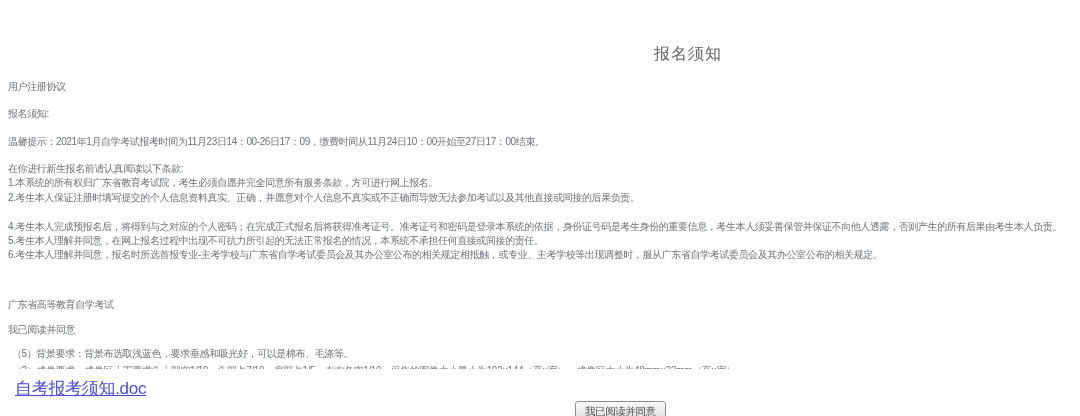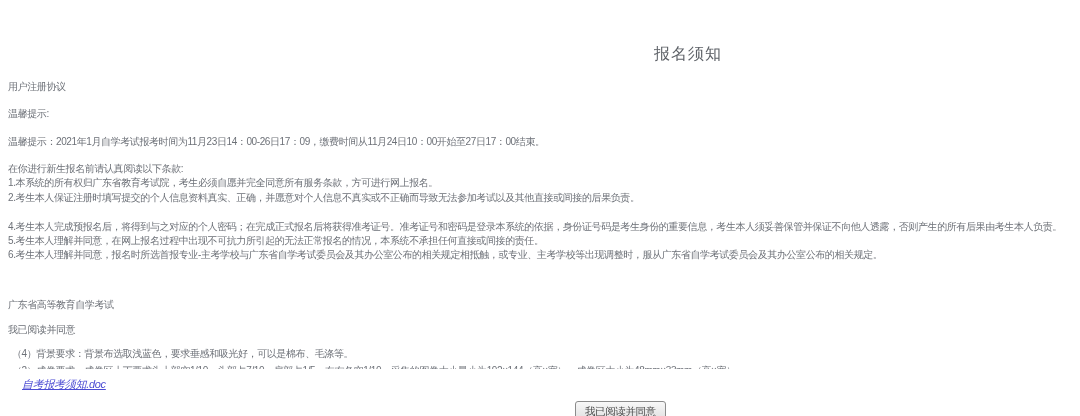--- a/index.html
+++ b/index.html
@@ -28,26 +28,25 @@
     color: #6d7178;
     font-size: 10px;
   }
   .line {
     position: absolute; left: 8px; right: 0;
     white-space: nowrap; overflow: hidden;
     line-height: 12px;
     letter-spacing: -0.4px;
   }
   .doc-link {
-    position: absolute; top: 353px; left: 22px;
-    font-size: 11px; color: #4b4bd3;
+    position: absolute; top: 353px; left: 15px;
+    font-size: 17px; color: #4b4bd3;
     text-decoration: underline;
     white-space: nowrap; cursor: pointer;
     letter-spacing: -0.3px;
-    font-style: italic;
   }
   .button-row {
     position: absolute; top: 377px; left: 0;
     width: 1080px; height: 24px;
   }
   .agree-button {
     position: absolute; left: 575px; top: 0;
     min-width: 87px; height: 22px;
     padding: 0 9px;
     font-family: "Liberation Sans", "DejaVu Sans", sans-serif;
@@ -61,33 +60,33 @@
 </style>
 </head>
 <body>
 
 <div class="page">
 
   <h1 class="page-title">报名须知</h1>
 
   <div class="content">
     <div class="line" style="top:57px">用户注册协议</div>
-    <div class="line" style="top:84px">温馨提示:</div>
+    <div class="line" style="top:84px">报名须知:</div>
     <div class="line" style="top:112px">温馨提示：2021年1月自学考试报考时间为11月23日14：00-26日17：09，缴费时间从11月24日10：00开始至27日17：00结束。</div>
 
     <div class="line" style="top:139px">在你进行新生报名前请认真阅读以下条款:</div>
     <div class="line" style="top:153px">1.本系统的所有权归广东省教育考试院，考生必须自愿并完全同意所有服务条款，方可进行网上报名。</div>
     <div class="line" style="top:168px">2.考生本人保证注册时填写提交的个人信息资料真实、正确，并愿意对个人信息不真实或不正确而导致无法参加考试以及其他直接或间接的后果负责。</div>
     <div class="line" style="top:197px">4.考生本人完成预报名后，将得到与之对应的个人密码；在完成正式报名后将获得准考证号。准考证号和密码是登录本系统的依据，身份证号码是考生身份的重要信息，考生本人须妥善保管并保证不向他人透露，否则产生的所有后果由考生本人负责。</div>
     <div class="line" style="top:211px">5.考生本人理解并同意，在网上报名过程中出现不可抗力所引起的无法正常报名的情况，本系统不承担任何直接或间接的责任。</div>
     <div class="line" style="top:225px">6.考生本人理解并同意，报名时所选首报专业-主考学校与广东省自学考试委员会及其办公室公布的相关规定相抵触，或专业、主考学校等出现调整时，服从广东省自学考试委员会及其办公室公布的相关规定。</div>
 
     <div class="line" style="top:275px">广东省高等教育自学考试</div>
     <div class="line" style="top:300px">我已阅读并同意</div>
-    <div class="line" style="top:324px; left:12px">（4）背景要求：背景布选取浅蓝色，要求垂感和吸光好，可以是棉布、毛涤等。</div>
+    <div class="line" style="top:324px; left:12px">（5）背景要求：背景布选取浅蓝色，要求垂感和吸光好，可以是棉布、毛涤等。</div>
     <div class="line" style="top:341px; left:12px">（2）成像要求：成像区上下要求头上部空1/10，头部占7/10，肩部占1/5，左右各空1/10。采集的图像大小最小为192×144（高×宽），成像区大小为48mm×33mm（高×宽）。</div>
   </div>
 
   <a href="#" class="doc-link">自考报考须知.doc</a>
 
   <div class="button-row">
     <button type="button" class="agree-button">我已阅读并同意</button>
   </div>
 
 </div>

